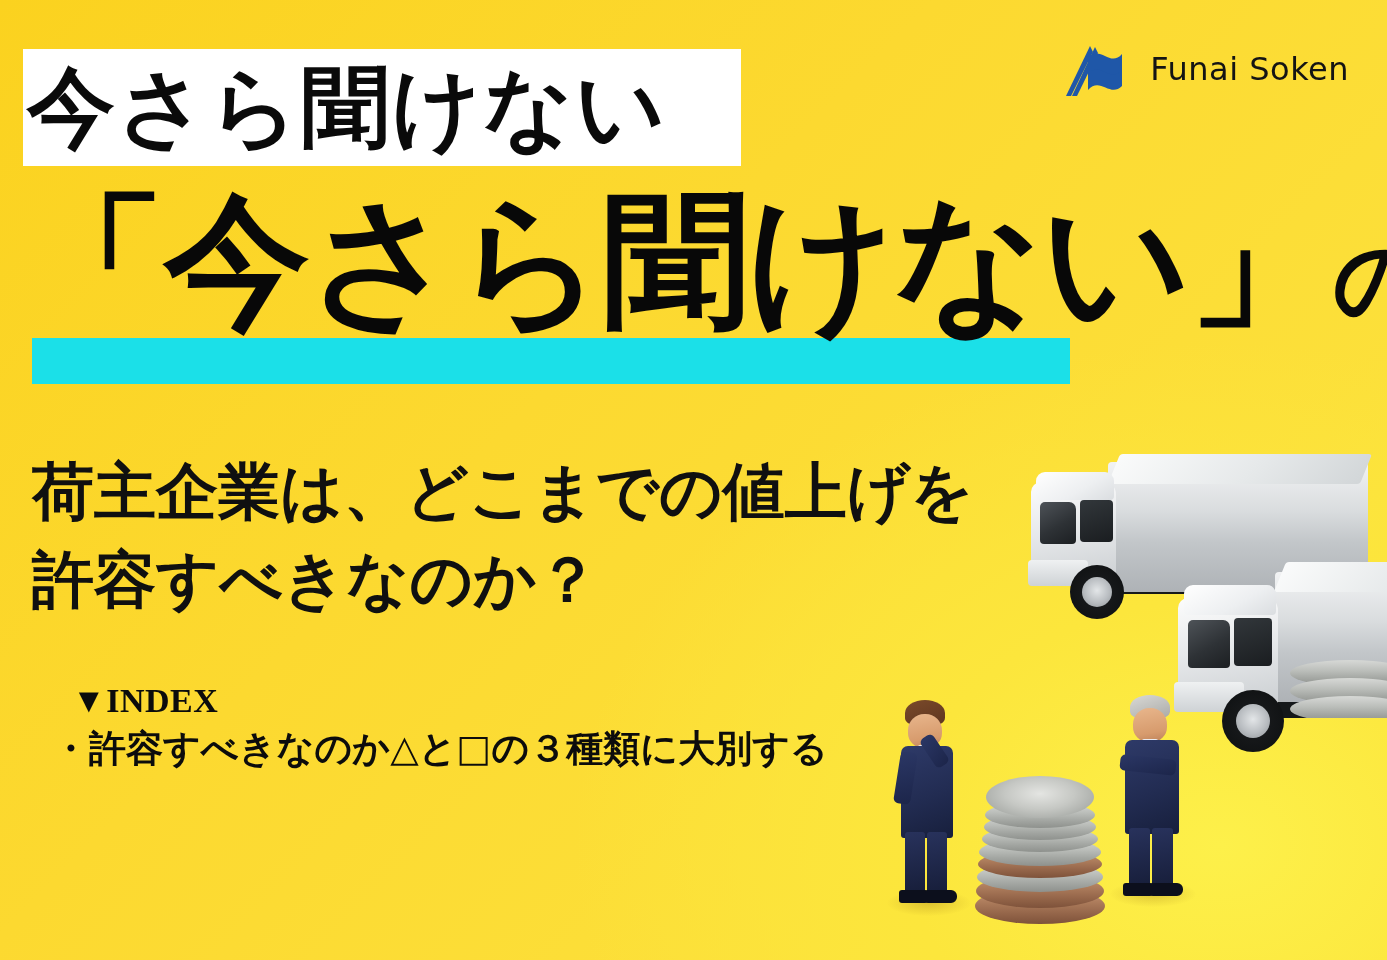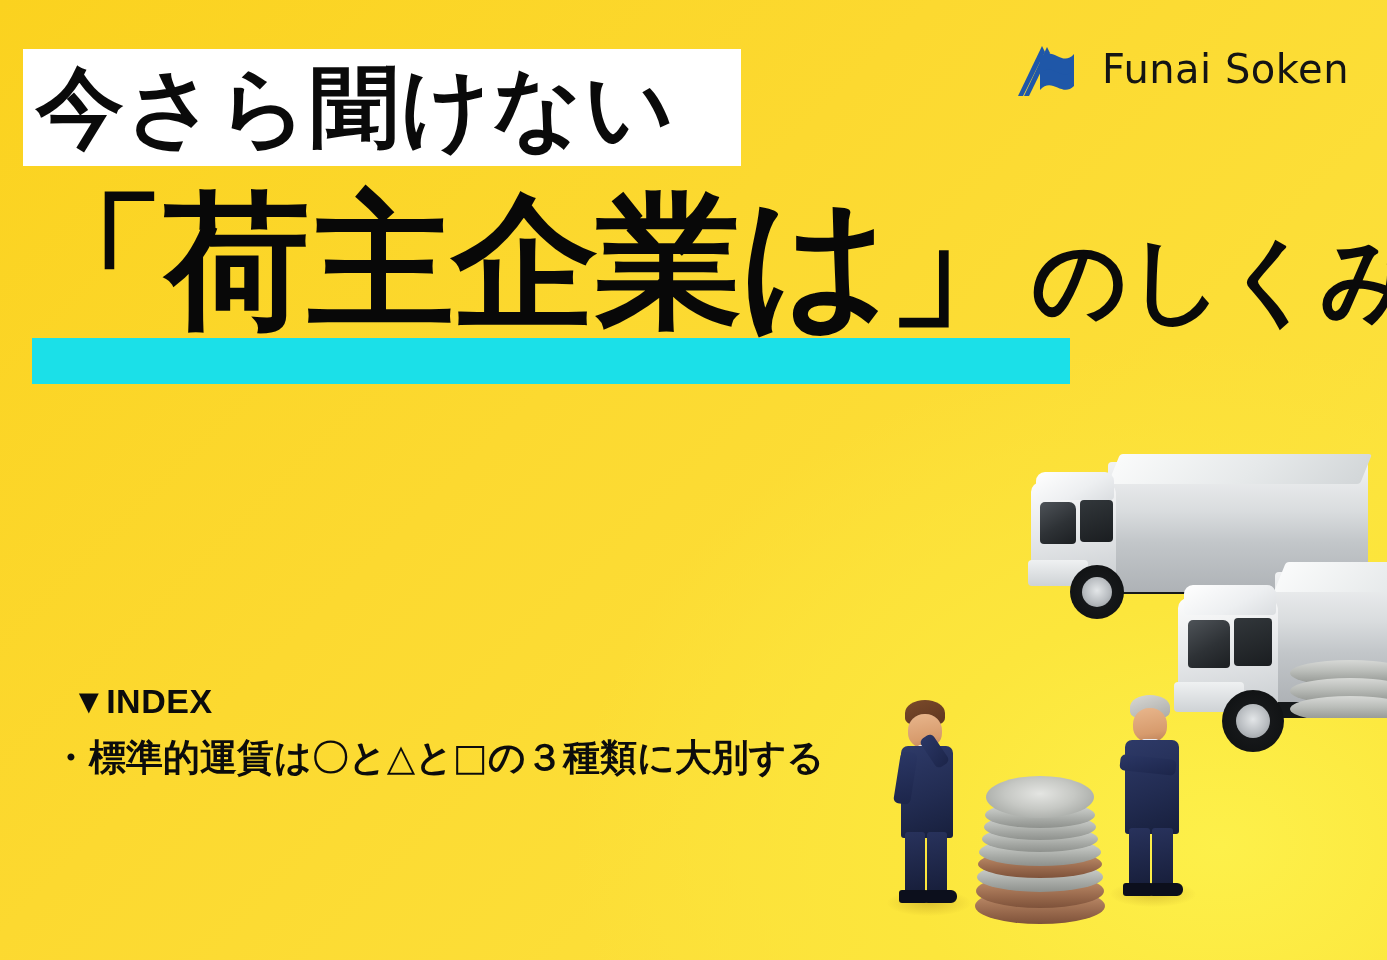--- a/index.html
+++ b/index.html
@@ -135,21 +135,21 @@
   .text-layer { position:absolute; inset:0; }
 
   #kicker-block {
     position:absolute; left:23px; top:49px;
     width:718px; height:117px;
     background:#FFFFFF;
     display:flex; align-items:center;
   }
   #kicker-text {
     font-size:88px; font-weight:700; color:#0A0A0A;
-    letter-spacing:2px; line-height:1; padding-left:13px;
+    letter-spacing:2px; line-height:1; padding-left:4px;
     white-space:nowrap;
     font-family:"DejaVu Sans","Liberation Sans",sans-serif;
   }
 
   #cyan-bar {
     position:absolute; left:32px; top:338px;
     width:1038px; height:46px;
     background:#1BE0E8;
   }
 
@@ -176,35 +176,35 @@
   .sub-line {
     font-size:62px; font-weight:700; color:#101010;
     line-height:1.42; letter-spacing:0px;
     white-space:nowrap;
     font-family:"DejaVu Sans","Liberation Sans",sans-serif;
   }
 
   #index-block { position:absolute; left:72px; top:682px; }
   #index-heading {
     font-size:34px; font-weight:800; color:#0C0C0C;
-    letter-spacing:0.5px; margin-bottom:18px;
-    font-family:Liberation Sans, sans-serif;
+    letter-spacing:0.5px; margin-bottom:10px;
+    font-family:Liberation Serif, serif;
   }
   .index-item {
     font-size:37px; font-weight:700; color:#0C0C0C;
     line-height:1; margin-bottom:30px; margin-left:-20px;
     white-space:nowrap;
     font-family:"DejaVu Sans","Liberation Sans",sans-serif;
   }
 
   
   #logo { position:absolute; right:38px; top:38px; display:flex; align-items:center; gap:14px; }
   #logo-mark { width:74px; height:62px; flex:0 0 auto; }
   #logo-words { display:flex; flex-direction:column; align-items:flex-end; line-height:1; }
-  #logo-line1 { font-size:40px; font-weight:400; color:#141414; letter-spacing:0.5px;
+  #logo-line1 { font-size:32px; font-weight:400; color:#141414; letter-spacing:0.5px;
     font-family:"DejaVu Sans","Liberation Sans",sans-serif; }
   #logo-line2 { font-size:47px; font-weight:400; color:#141414; letter-spacing:0.5px; margin-top:3px;
     font-family:"DejaVu Sans","Liberation Sans",sans-serif; }
 </style>
 </head>
 <body>
 
 <div id="slide">
 
   <div class="photo-layer">
@@ -285,28 +285,32 @@
 
   <div class="text-layer">
 
     <div id="kicker-block">
       <div id="kicker-text">今さら聞けない</div>
     </div>
 
     <div id="cyan-bar"></div>
 
     <div id="title-row">
-      <span id="title-main">「荷主企業は」</span>
+      <span id="title-main">「今さら聞けない」</span>
       <span id="title-suffix">のしくみ</span>
     </div>
 
+    <div id="subtitle">
+      <div class="sub-line">荷主企業は、どこまでの値上げを</div>
+      <div class="sub-line">許容すべきなのか？</div>
+    </div>
 
     <div id="index-block">
       <div id="index-heading">▼INDEX</div>
-      <div class="index-item">・標準的運賃は〇と△と□の３種類に大別する</div>
+      <div class="index-item">・許容すべきなのか△と□の３種類に大別する</div>
     </div>
 
     <div id="logo">
       <svg id="logo-mark" viewBox="0 0 74 62">
         <path d="M4 58 L28 8 L31 14 L9 58 Z" fill="#1F57A8"></path>
         <path d="M10 58 L33 9 L36 15 L15 58 Z" fill="#1F57A8"></path>
         <path d="M26 20 C38 6, 48 30, 60 16 L60 34 C48 48, 38 24, 26 38 Z" fill="#1F57A8"></path>
         <path d="M26 36 C38 22, 48 46, 60 32 L60 48 C48 60, 38 38, 26 52 Z" fill="#1F57A8"></path>
       </svg>
       <div id="logo-words">

